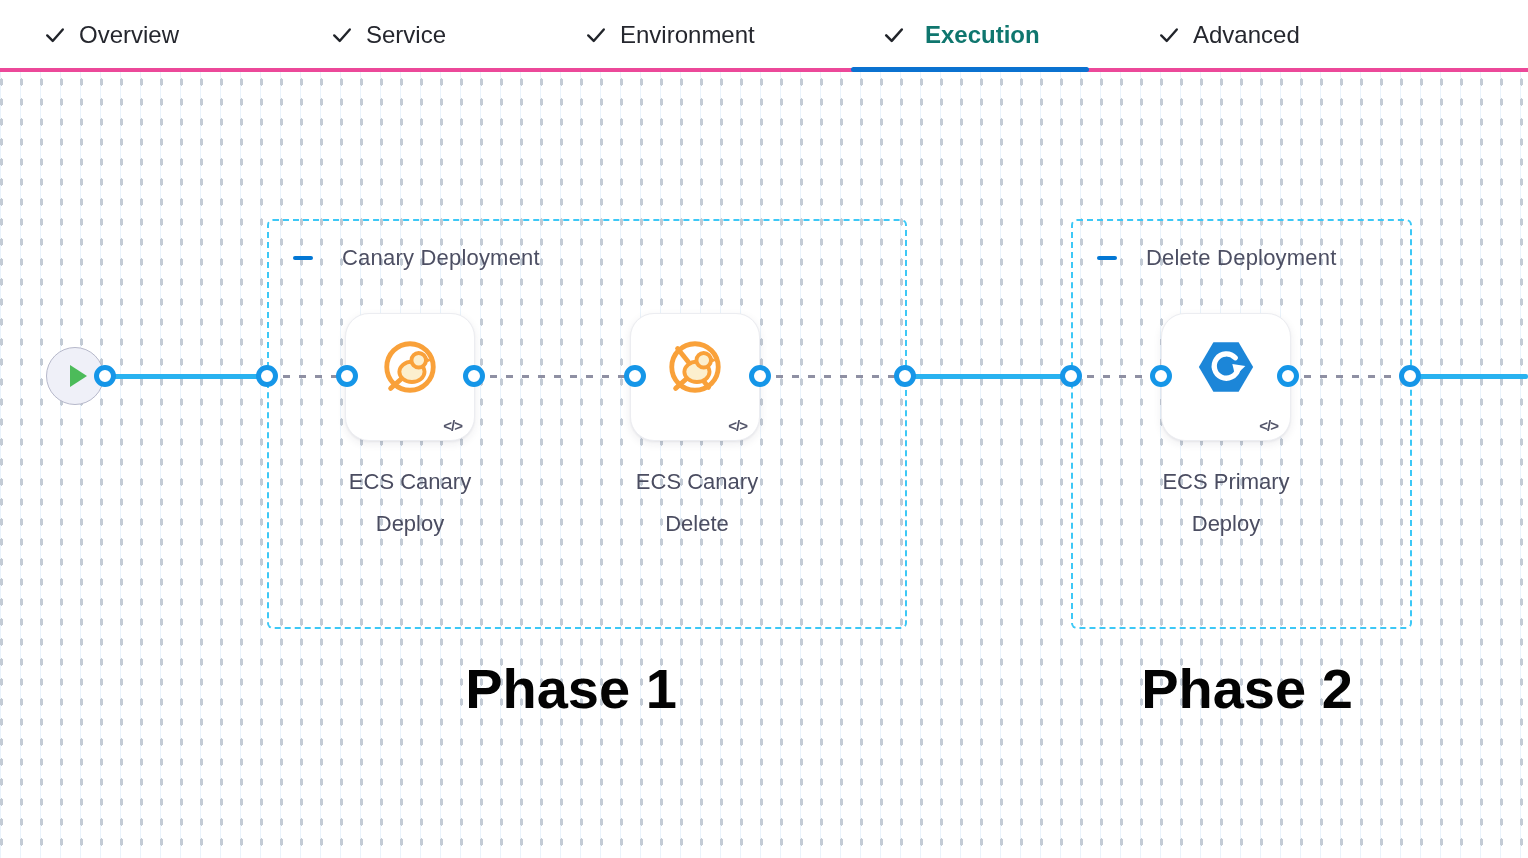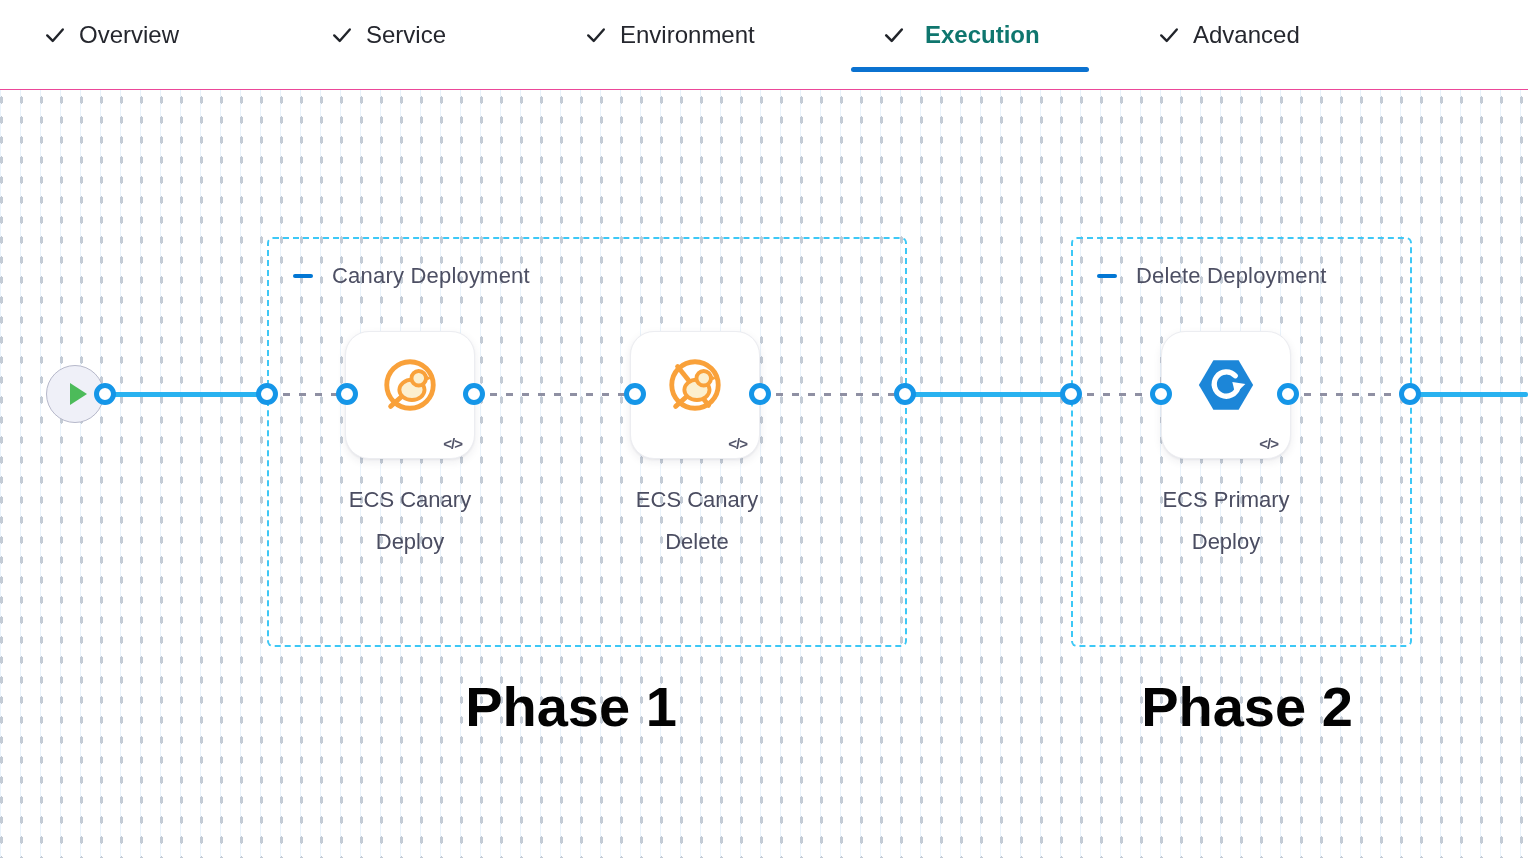--- a/index.html
+++ b/index.html
@@ -9,23 +9,23 @@
     background: #ffffff;
     overflow: hidden;
     position: relative;
   }
   .app { width: 1528px; height: 858px; position: relative; overflow: hidden; }
 
   
   .tabbar {
     position: relative;
     width: 100%;
-    height: 90px;
+    height: 72px;
     background: #ffffff;
-    border-bottom: 1px solid #ec4899;
+    border-bottom: 4px solid #ec4899;
     z-index: 10;
   }
   .tab {
     position: absolute;
     top: 0;
     height: 70px;
     display: flex;
     align-items: center;
     gap: 13px;
     font-size: 24px;
@@ -113,21 +113,21 @@
     height: 410px;
     border: 2px dashed #3dc8f6;
     border-radius: 6px;
     z-index: 1;
   }
   .group-header {
     position: absolute;
     top: 24px; left: 24px;
     display: flex;
     align-items: center;
-    gap: 19px;
+    gap: 29px;
   }
   .collapse-icon {
     width: 20px; height: 4px;
     border-radius: 2px;
     background: #0277d4;
     cursor: pointer;
     flex: 0 0 auto;
   }
   .group-title {
     font-size: 22px;

